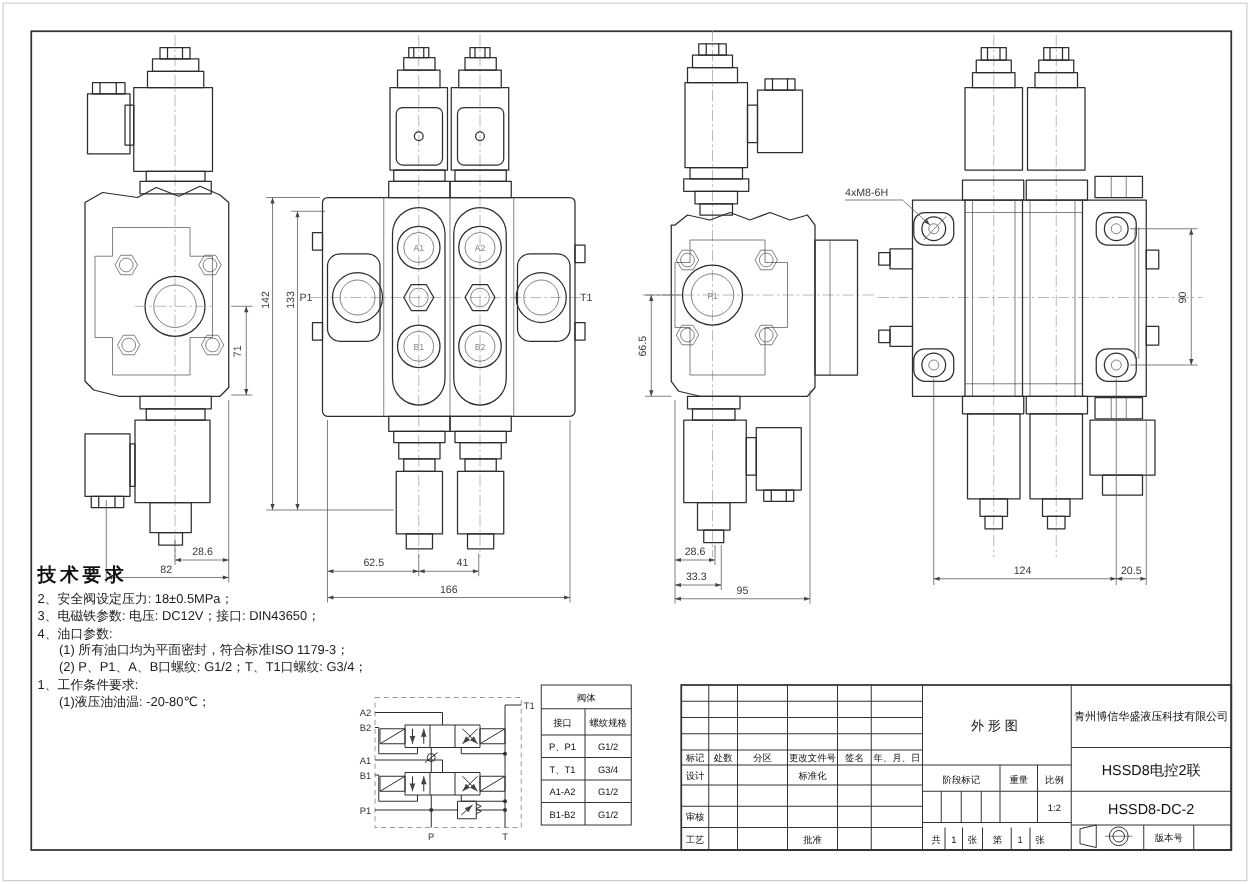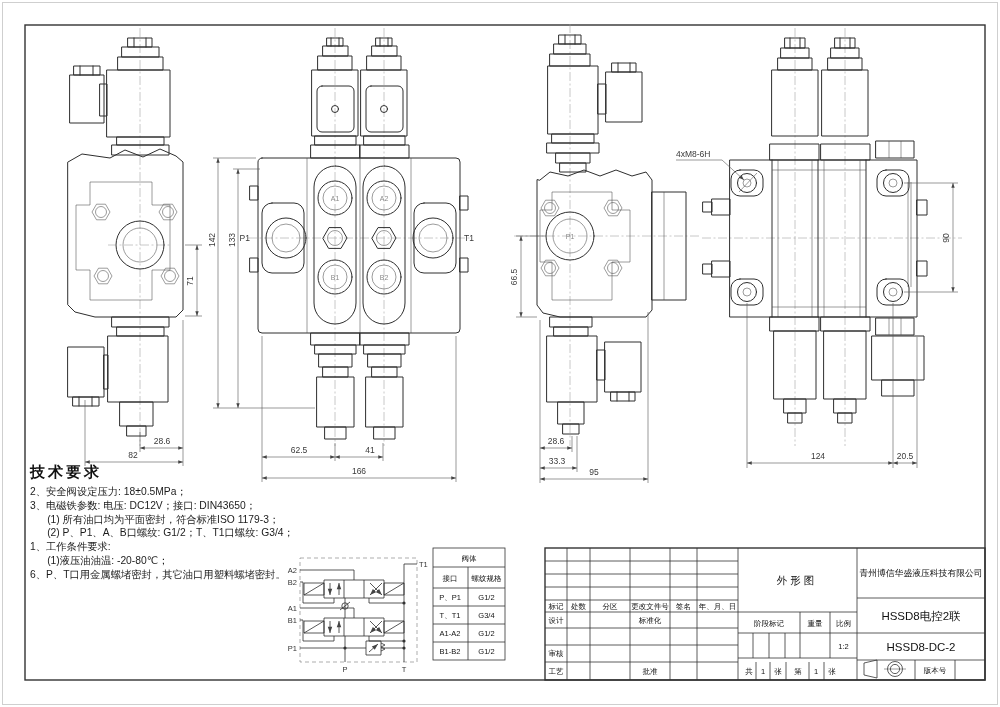--- a/index.html
+++ b/index.html
@@ -16,21 +16,21 @@
   svg .sch{fill:none;stroke:#2e2e2e;stroke-width:.8;stroke-linejoin:round;}
   svg .schd{fill:none;stroke:#777;stroke-width:.6;stroke-dasharray:4 3;}
   svg text{font-family:"Liberation Sans","DejaVu Sans",sans-serif;}
   svg .dt{font-size:8.5px;fill:#3a3a3a;}
   svg .pt{font-size:7px;fill:#8a8a8a;}
   svg .sl{font-size:7.5px;fill:#333;}
   svg .tbt{font-size:7.5px;fill:#111;}
   svg .tbt2{font-size:10.5px;fill:#111;letter-spacing:3px;}
   svg .tbig{font-size:11.5px;fill:#111;}
   svg .tco{font-size:8.8px;fill:#111;}
-  .tech{position:absolute;left:30px;top:463px;width:335px;}
+  .tech{position:absolute;left:30px;top:451px;width:335px;}
   .tech-title{font-size:15px;font-weight:bold;letter-spacing:3px;color:#111;margin-bottom:3px;}
   .tech-line{font-size:10.3px;line-height:13.8px;white-space:pre;color:#1c1c1c;}
 </style>
 </head>
 <body>
 
 <div class="page">
   <div class="paper-edge"></div>
 
   <svg class="art" viewBox="0 0 1000 707">
@@ -508,19 +508,19 @@
         <circle class="tb" cx="895" cy="669" r="4.6"></circle>
         <line class="tn" x1="884" y1="669" x2="906" y2="669"></line>
       </g>
     </g>
   </svg>
 
   <div class="tech">
     <div class="tech-title">技术要求</div>
     <div class="tech-line">2、安全阀设定压力: 18±0.5MPa；</div>
     <div class="tech-line">3、电磁铁参数: 电压: DC12V；接口: DIN43650；</div>
+    <div class="tech-line">4、油口参数:</div>
     <div class="tech-line">      (1) 所有油口均为平面密封，符合标准ISO 1179-3；</div>
     <div class="tech-line">      (2) P、P1、A、B口螺纹: G1/2；T、T1口螺纹: G3/4；</div>
     <div class="tech-line">1、工作条件要求:</div>
     <div class="tech-line">      (1)液压油油温: -20-80℃；</div>
-    <div class="tech-line">6、P、T口用金属螺堵密封，其它油口用塑料螺堵密封。</div>
   </div>
 </div>
 
 </body></html>

